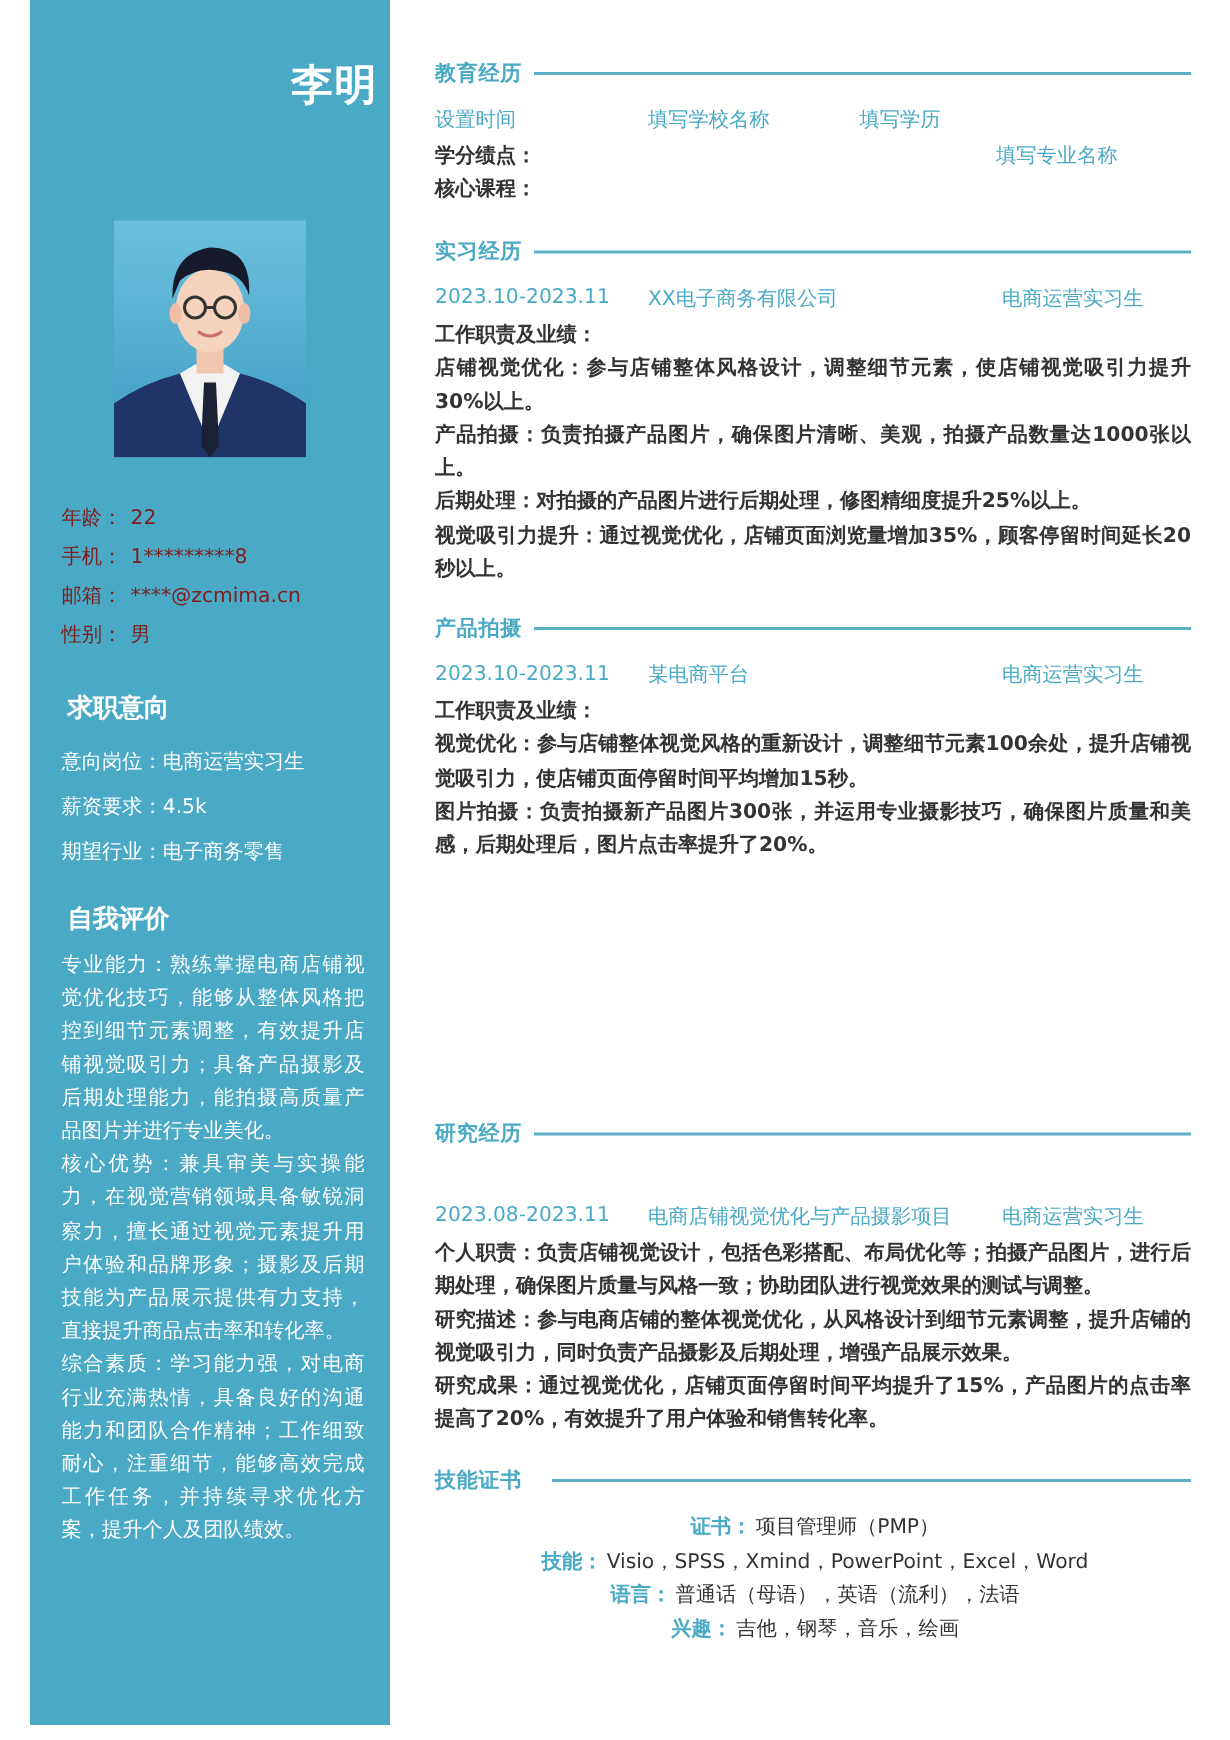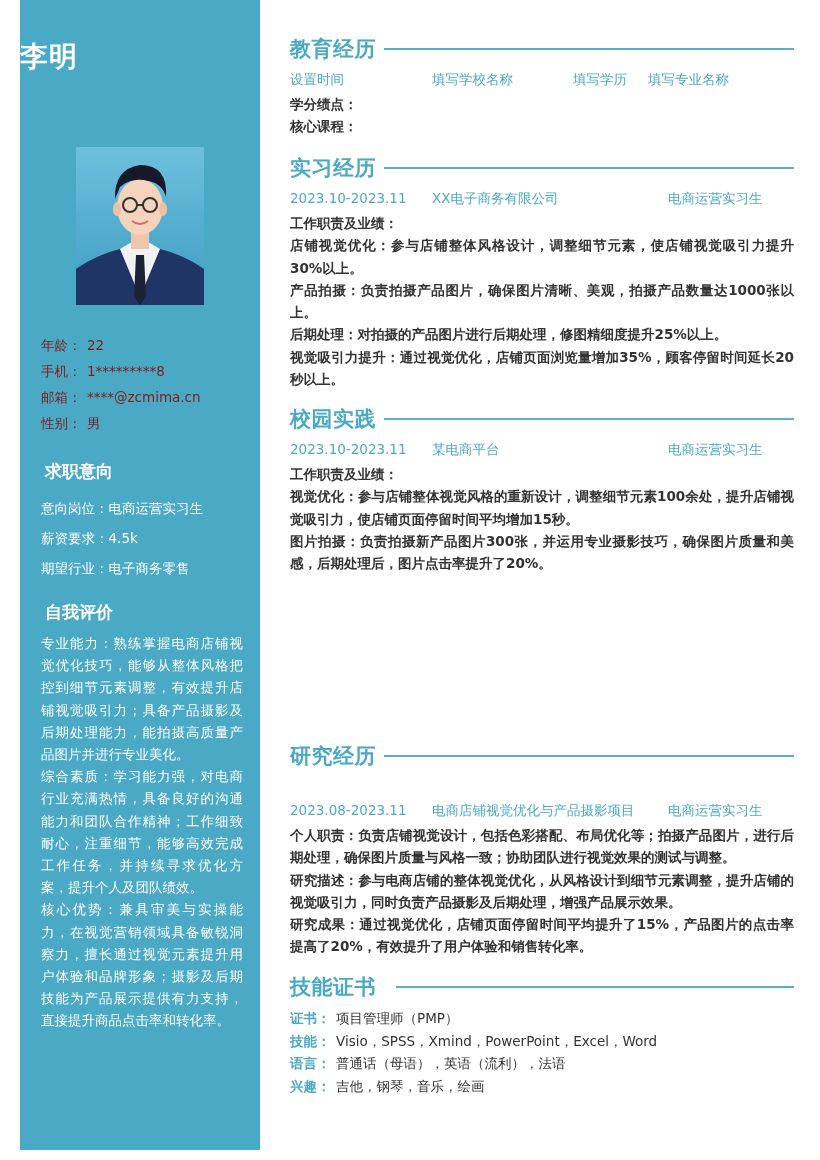--- a/index.html
+++ b/index.html
@@ -4,21 +4,21 @@
 <style>
   * { box-sizing: border-box; margin: 0; padding: 0; }
   html, body { width: 820px; height: 1160px; background: #ffffff; overflow: hidden; }
   body { position: relative; font-family: "DejaVu Sans", "Liberation Sans", sans-serif; color: #333333; }
 
   .sidebar {
     position: absolute; left: 20px; top: 0; width: 240px; height: 1150px;
     background: #4aa9c4; color: #ffffff;
   }
   .name {
-    position: absolute; left: 0; top: 38px; width: 232px; text-align: left;
+    position: absolute; left: 0; top: 38px; width: 232px; text-align: right;
     font-size: 28px; font-weight: bold; letter-spacing: 1px; color: #ffffff;
   }
   .photo {
     position: absolute; left: 56px; top: 147px; width: 128px; height: 158px;
     background: linear-gradient(180deg, #5fb7d6 0%, #4aa4c8 100%);
     overflow: hidden;
   }
   .photo svg { width: 100%; height: 100%; display: block; }
 
   .basic { position: absolute; left: 21px; top: 334px; width: 210px; }
@@ -29,31 +29,31 @@
     position: absolute; left: 25px; font-size: 17px; font-weight: bold; color: #ffffff;
   }
   .intent { position: absolute; left: 21px; top: 497px; width: 215px; }
   .intent .row { height: 30px; line-height: 22px; font-size: 13.5px; color: #ffffff; white-space: nowrap; }
 
   .eval { position: absolute; left: 21px; top: 632px; width: 202px; font-size: 13.5px; line-height: 22.2px; color: #ffffff; text-align: justify; }
   .eval p { margin: 0; }
 
   .main { position: absolute; left: 290px; top: 0; width: 504px; }
   .sec-head { position: absolute; left: 0; width: 504px; height: 24px; display: flex; align-items: center; }
-  .sec-head .t { font-size: 21px; font-weight: bold; color: #4aa9c4; white-space: nowrap; letter-spacing: 0.5px; }
+  .sec-head .t { font-size: 14px; font-weight: bold; color: #4aa9c4; white-space: nowrap; letter-spacing: 0.5px; }
   .sec-head .line { flex: 1; height: 2px; background: #5aaec6; margin-left: 8px; }
 
   .meta { position: absolute; left: 0; width: 504px; height: 20px; font-size: 13.5px; color: #4aa9c4; white-space: nowrap; }
   .meta span { position: absolute; top: 0; }
 
   .body-text { position: absolute; left: 0; width: 504px; font-size: 13.5px; line-height: 22.3px; color: #333333; text-align: justify; font-weight: bold; }
   .body-text p { margin: 0; }
 
   .skills { position: absolute; left: 0; top: 1007px; width: 504px; }
-  .skills .row { height: 22.5px; line-height: 22px; font-size: 13.5px; white-space: nowrap; }
+  .skills .row { height: 22.5px; line-height: 22px; font-size: 13.5px; white-space: nowrap; text-align: center; }
   .skills .k { color: #4aa9c4; font-weight: bold; display: inline-block; width: 46px; }
   .skills .v { color: #333333; }
 </style>
 </head>
 <body>
 
 <div class="sidebar">
   <div class="name">李明</div>
 
   <div class="photo">
@@ -99,36 +99,36 @@
   <div class="side-h" style="top:460px;">求职意向</div>
   <div class="intent">
     <div class="row">意向岗位：电商运营实习生</div>
     <div class="row">薪资要求：4.5k</div>
     <div class="row">期望行业：电子商务零售</div>
   </div>
 
   <div class="side-h" style="top:601px;">自我评价</div>
   <div class="eval">
     <p>专业能力：熟练掌握电商店铺视觉优化技巧，能够从整体风格把控到细节元素调整，有效提升店铺视觉吸引力；具备产品摄影及后期处理能力，能拍摄高质量产品图片并进行专业美化。</p>
+    <p>核心优势：兼具审美与实操能力，在视觉营销领域具备敏锐洞察力，擅长通过视觉元素提升用户体验和品牌形象；摄影及后期技能为产品展示提供有力支持，直接提升商品点击率和转化率。</p>
     <p>综合素质：学习能力强，对电商行业充满热情，具备良好的沟通能力和团队合作精神；工作细致耐心，注重细节，能够高效完成工作任务，并持续寻求优化方案，提升个人及团队绩效。</p>
-    <p>核心优势：兼具审美与实操能力，在视觉营销领域具备敏锐洞察力，擅长通过视觉元素提升用户体验和品牌形象；摄影及后期技能为产品展示提供有力支持，直接提升商品点击率和转化率。</p>
   </div>
 </div>
 
 <div class="main">
 
   <div class="sec-head" style="top:37px;">
     <span class="t">教育经历</span>
     <span class="line"></span>
   </div>
   <div class="meta" style="top:71px;">
     <span style="left:0;">设置时间</span>
     <span style="left:142px;">填写学校名称</span>
     <span style="left:283px;">填写学历</span>
-    <span style="left:358px;">填写专业名称</span>
+    <span style="left:374px;margin-top:24px;">填写专业名称</span>
   </div>
   <div class="body-text" style="top:93px;">
     <p>学分绩点：</p>
     <p>核心课程：</p>
   </div>
 
   <div class="sec-head" style="top:156px;">
     <span class="t">实习经历</span>
     <span class="line"></span>
   </div>
@@ -139,21 +139,21 @@
   </div>
   <div class="body-text" style="top:212px;">
     <p>工作职责及业绩：</p>
     <p>店铺视觉优化：参与店铺整体风格设计，调整细节元素，使店铺视觉吸引力提升30%以上。</p>
     <p>产品拍摄：负责拍摄产品图片，确保图片清晰、美观，拍摄产品数量达1000张以上。</p>
     <p>后期处理：对拍摄的产品图片进行后期处理，修图精细度提升25%以上。</p>
     <p>视觉吸引力提升：通过视觉优化，店铺页面浏览量增加35%，顾客停留时间延长20秒以上。</p>
   </div>
 
   <div class="sec-head" style="top:407px;">
-    <span class="t">校园实践</span>
+    <span class="t">产品拍摄</span>
     <span class="line"></span>
   </div>
   <div class="meta" style="top:441px;">
     <span style="left:0;">2023.10-2023.11</span>
     <span style="left:142px;">某电商平台</span>
     <span style="left:378px;">电商运营实习生</span>
   </div>
   <div class="body-text" style="top:463px;">
     <p>工作职责及业绩：</p>
     <p>视觉优化：参与店铺整体视觉风格的重新设计，调整细节元素100余处，提升店铺视觉吸引力，使店铺页面停留时间平均增加15秒。</p>

